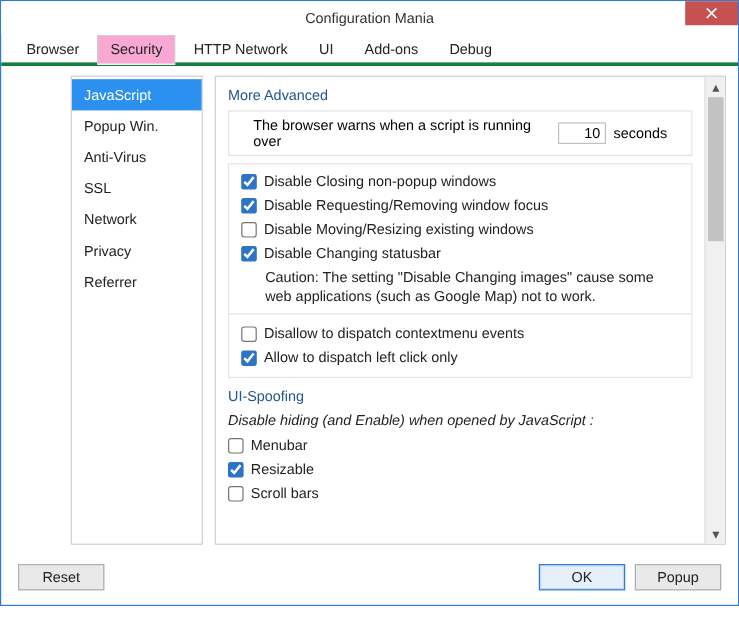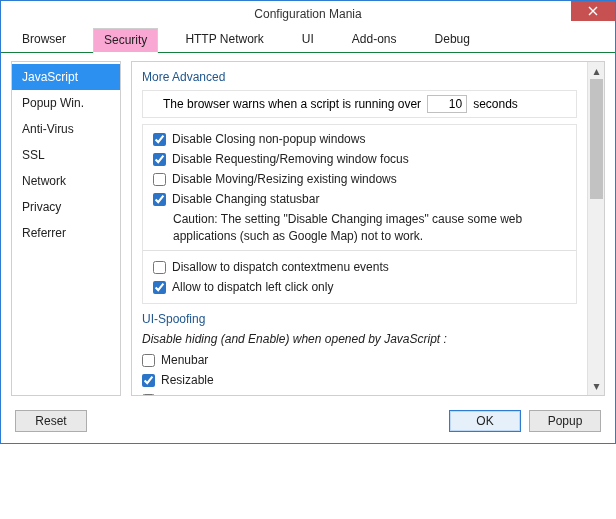--- a/index.html
+++ b/index.html
@@ -1,25 +1,25 @@
 <!DOCTYPE html>
 <html><head>
 <meta charset="utf-8">
 <style>
   * { box-sizing: border-box; font-family: "Segoe UI", Tahoma, sans-serif; font-size: 12px; }
   body { margin: 0; background: #fff; width: 616px; height: 519px; overflow: hidden; }
-  .window { width: 616px; height: 444px; border: 1px solid #2e7cd1; background: #fff; display: flex; flex-direction: column; }
+  .window { width: 616px; height: 505px; border: 1px solid #2e7cd1; background: #fff; display: flex; flex-direction: column; }
   .titlebar { height: 28px; background: #fff; display: flex; align-items: center; justify-content: center; position: relative; }
   .titlebar .title { color: #333; font-size: 12px; }
   .titlebar .close { position: absolute; right: 0; top: 0; width: 44px; height: 20px; background: #c75050; display: flex; align-items: center; justify-content: center; }
   .titlebar .close svg { width: 10px; height: 10px; }
-  .tabbar { display: flex; align-items: flex-end; padding: 0 10px; border-bottom: 1px solid #15803d; gap: 16px; height: 26px; }
+  .tabbar { display: flex; align-items: flex-start; padding: 0 10px; border-bottom: 3px solid #15803d; gap: 4px; height: 26px; }
   .tab { padding: 4px 10px 5px; cursor: default; color: #222; border: 1px solid transparent; white-space: nowrap; }
   .tab.active { border: 1px solid #cfcfcf; border-bottom: 1px solid #fff; background: #f9a8d4; margin-bottom: -1px; }
-  .body { flex: 1 1 auto; display: flex; padding: 8px 10px 4px 10px; gap: 10px; min-height: 0; }
+  .body { flex: 1 1 auto; display: flex; padding: 8px 10px 4px 10px; gap: 10px; min-height: 0; margin-left: 48px; }
   .sidebar { width: 110px; border: 1px solid #cfcfcf; padding: 2px 0; background: #fff; }
   .side-item { padding: 6px 10px; color: #222; cursor: default; }
   .side-item.active { background: #2b90ef; color: #fff; }
   .main { flex: 1; border: 1px solid #cfcfcf; position: relative; display: flex; min-height: 0; }
   .content { flex: 1; padding: 6px 10px 6px 10px; overflow: hidden; }
   .scrollbar { width: 17px; background: #f0f0f0; border-left: 1px solid #e0e0e0; position: relative; }
   .scrollbar .arrow { position: absolute; left: 0; width: 17px; height: 17px; display: flex; align-items: center; justify-content: center; color: #555; }
   .scrollbar .arrow.up { top: 0; }
   .scrollbar .arrow.down { bottom: 0; }
   .scrollbar .thumb { position: absolute; left: 2px; width: 13px; top: 17px; height: 120px; background: #c2c2c2; }

